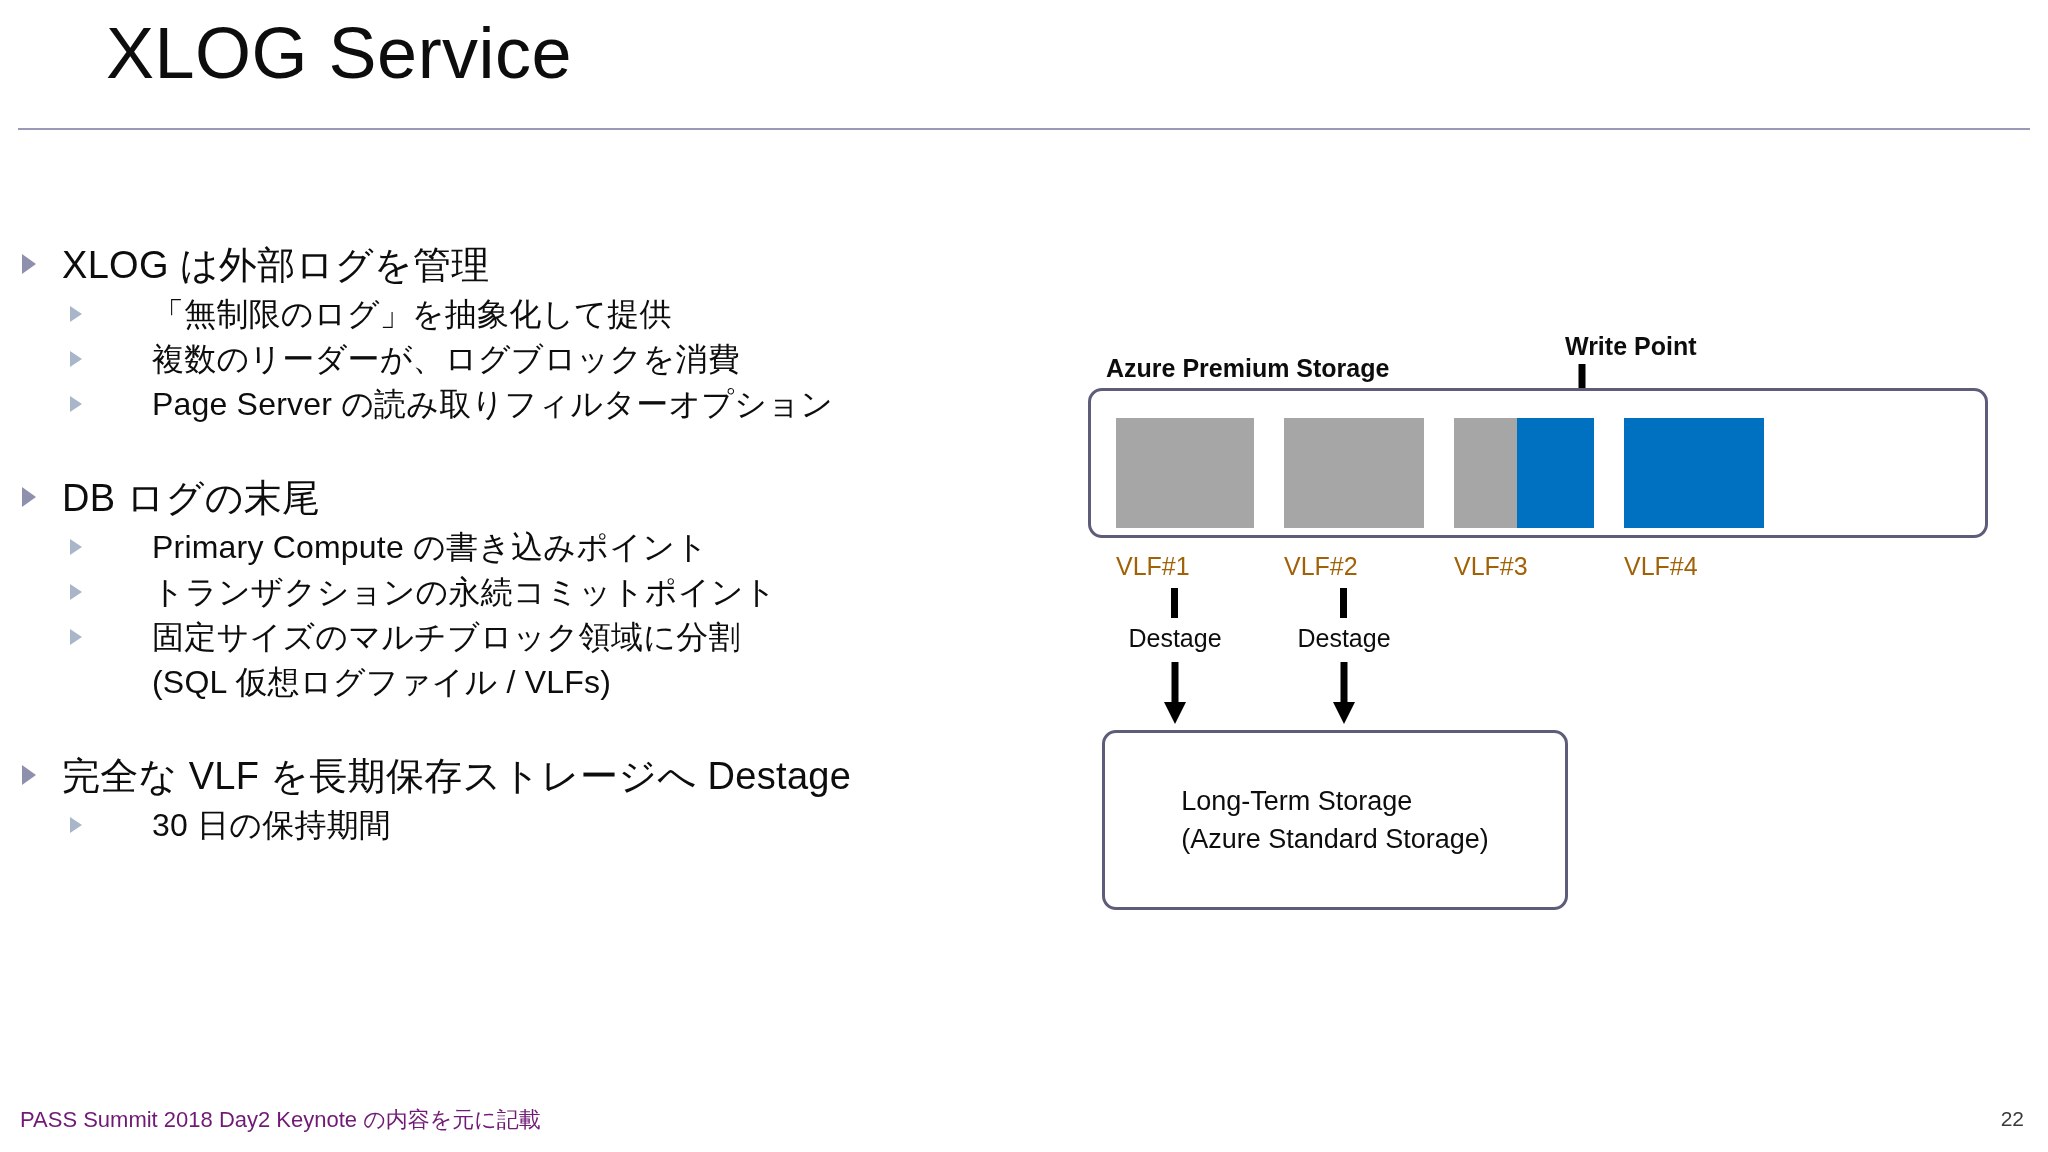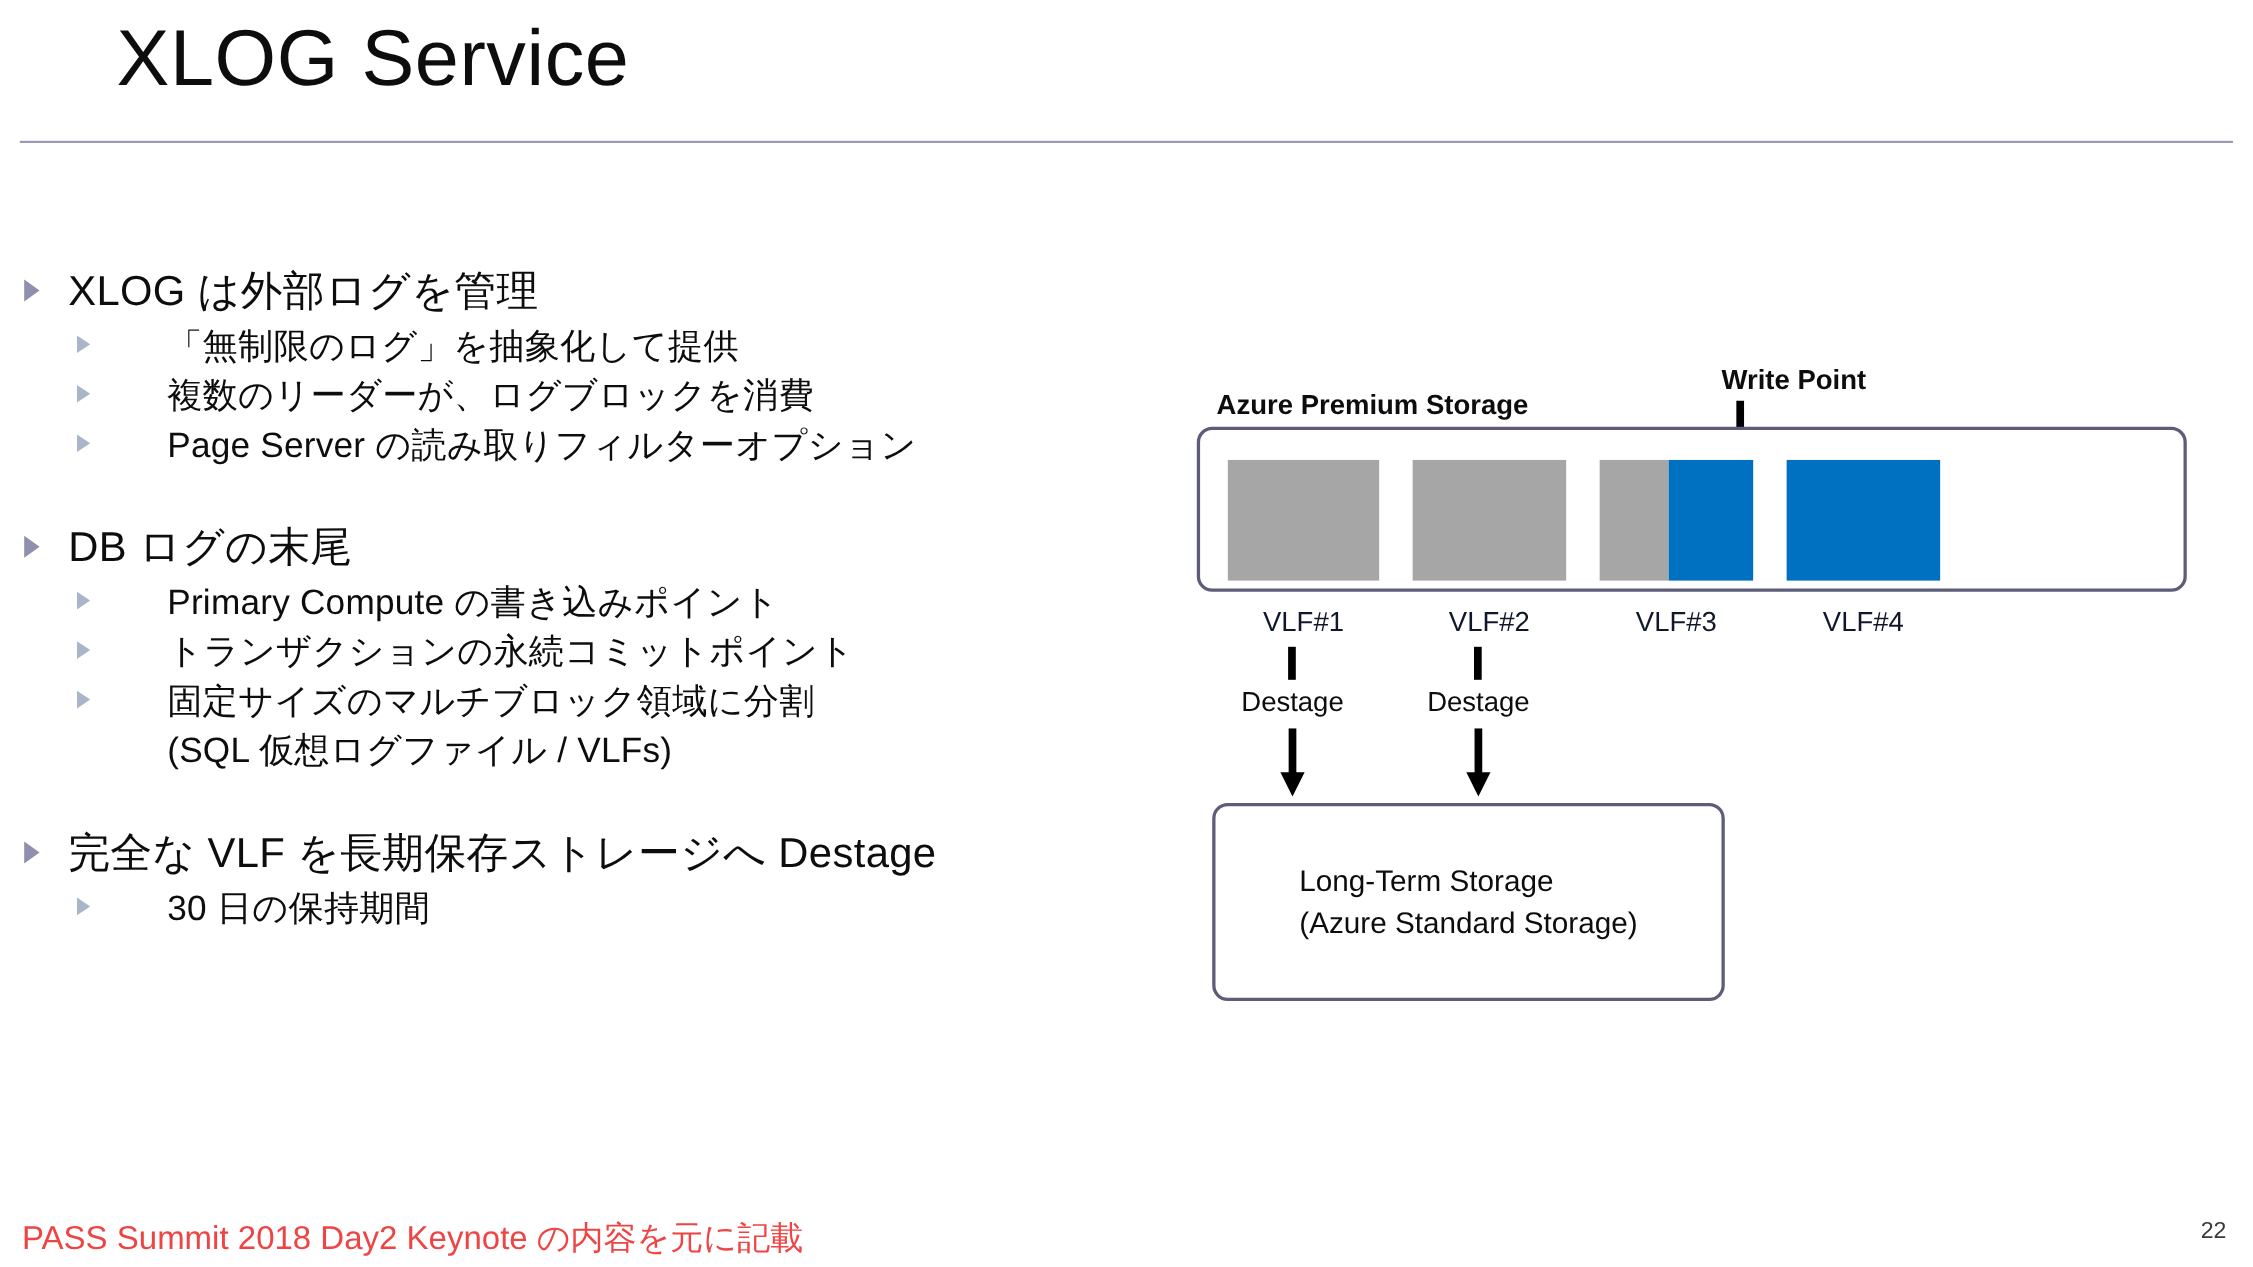--- a/index.html
+++ b/index.html
@@ -154,22 +154,21 @@
   #vlf1 { left: 56px;  width: 138px; }
   #vlf2 { left: 224px; width: 140px; }
   #vlf3 { left: 394px; width: 140px; }
   #vlf4 { left: 564px; width: 140px; }
 
   .vlf-name {
     position: absolute;
     top: 222px;
     font-size: 25px;
     font-weight: 400;
-    color: #0f172a;
-    text-align: center;
+    color: #a16207;
     white-space: nowrap;
   }
   #vlf1-name { left: 56px;  width: 138px; }
   #vlf2-name { left: 224px; width: 140px; }
   #vlf3-name { left: 394px; width: 140px; }
   #vlf4-name { left: 564px; width: 140px; }
 
   
   #write-arrow {
     position: absolute;
@@ -227,22 +226,22 @@
     text-align: left;
     color: #0d0d0d;
     white-space: pre-line;
   }
 
   
   #footer-note {
     position: absolute;
     left: 20px;
     top: 1105px;
-    font-size: 30px;
-    color: #ef4444;
+    font-size: 22px;
+    color: #701a75;
     white-space: nowrap;
   }
   #page-number {
     position: absolute;
     right: 24px;
     top: 1107px;
     font-size: 21px;
     color: #3a3a3a;
   }
 </style>

